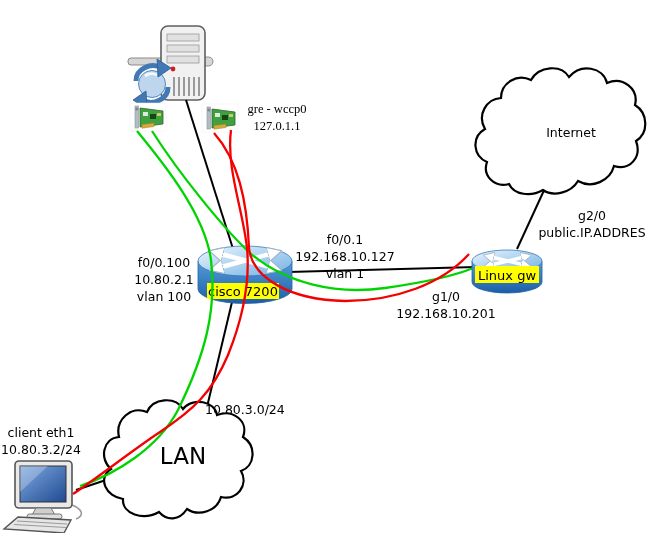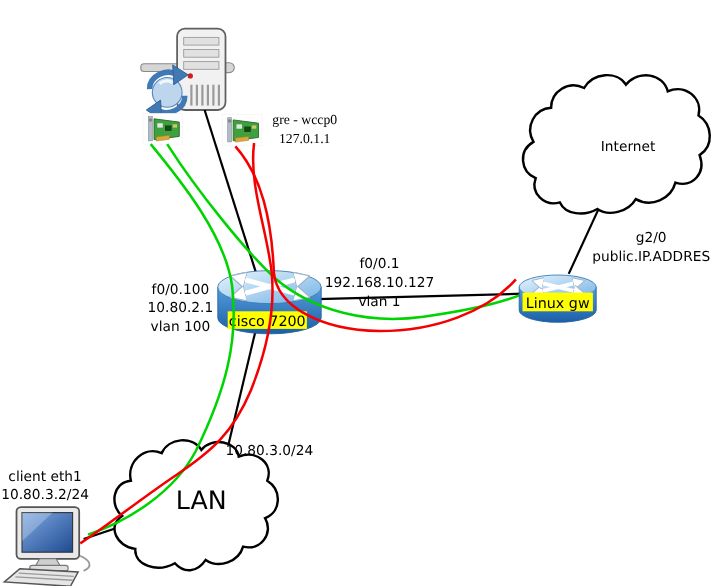--- a/index.html
+++ b/index.html
@@ -147,18 +147,20 @@
 127.0.1.1</div>
 <div class="label" style="left:164px;top:211px;margin-top:43px;">f0/0.100
 10.80.2.1
 vlan 100</div>
 <div class="label" style="left:345px;top:231px;">f0/0.1
 192.168.10.127
 vlan 1</div>
 <div class="label" style="left:571px;top:124px;">Internet</div>
 <div class="label" style="left:592px;top:207px;">g2/0
 public.IP.ADDRES</div>
+<div class="label" style="left:446px;top:288px;">g1/0
+192.168.10.201</div>
 <div class="label left" style="left:205px;top:401px;">10.80.3.0/24</div>
 <div class="label big" style="left:183px;top:443px;">LAN</div>
 <div class="label" style="left:41px;top:424px;">client eth1
 10.80.3.2/24</div>
 
 </div>
 
 </body></html>

